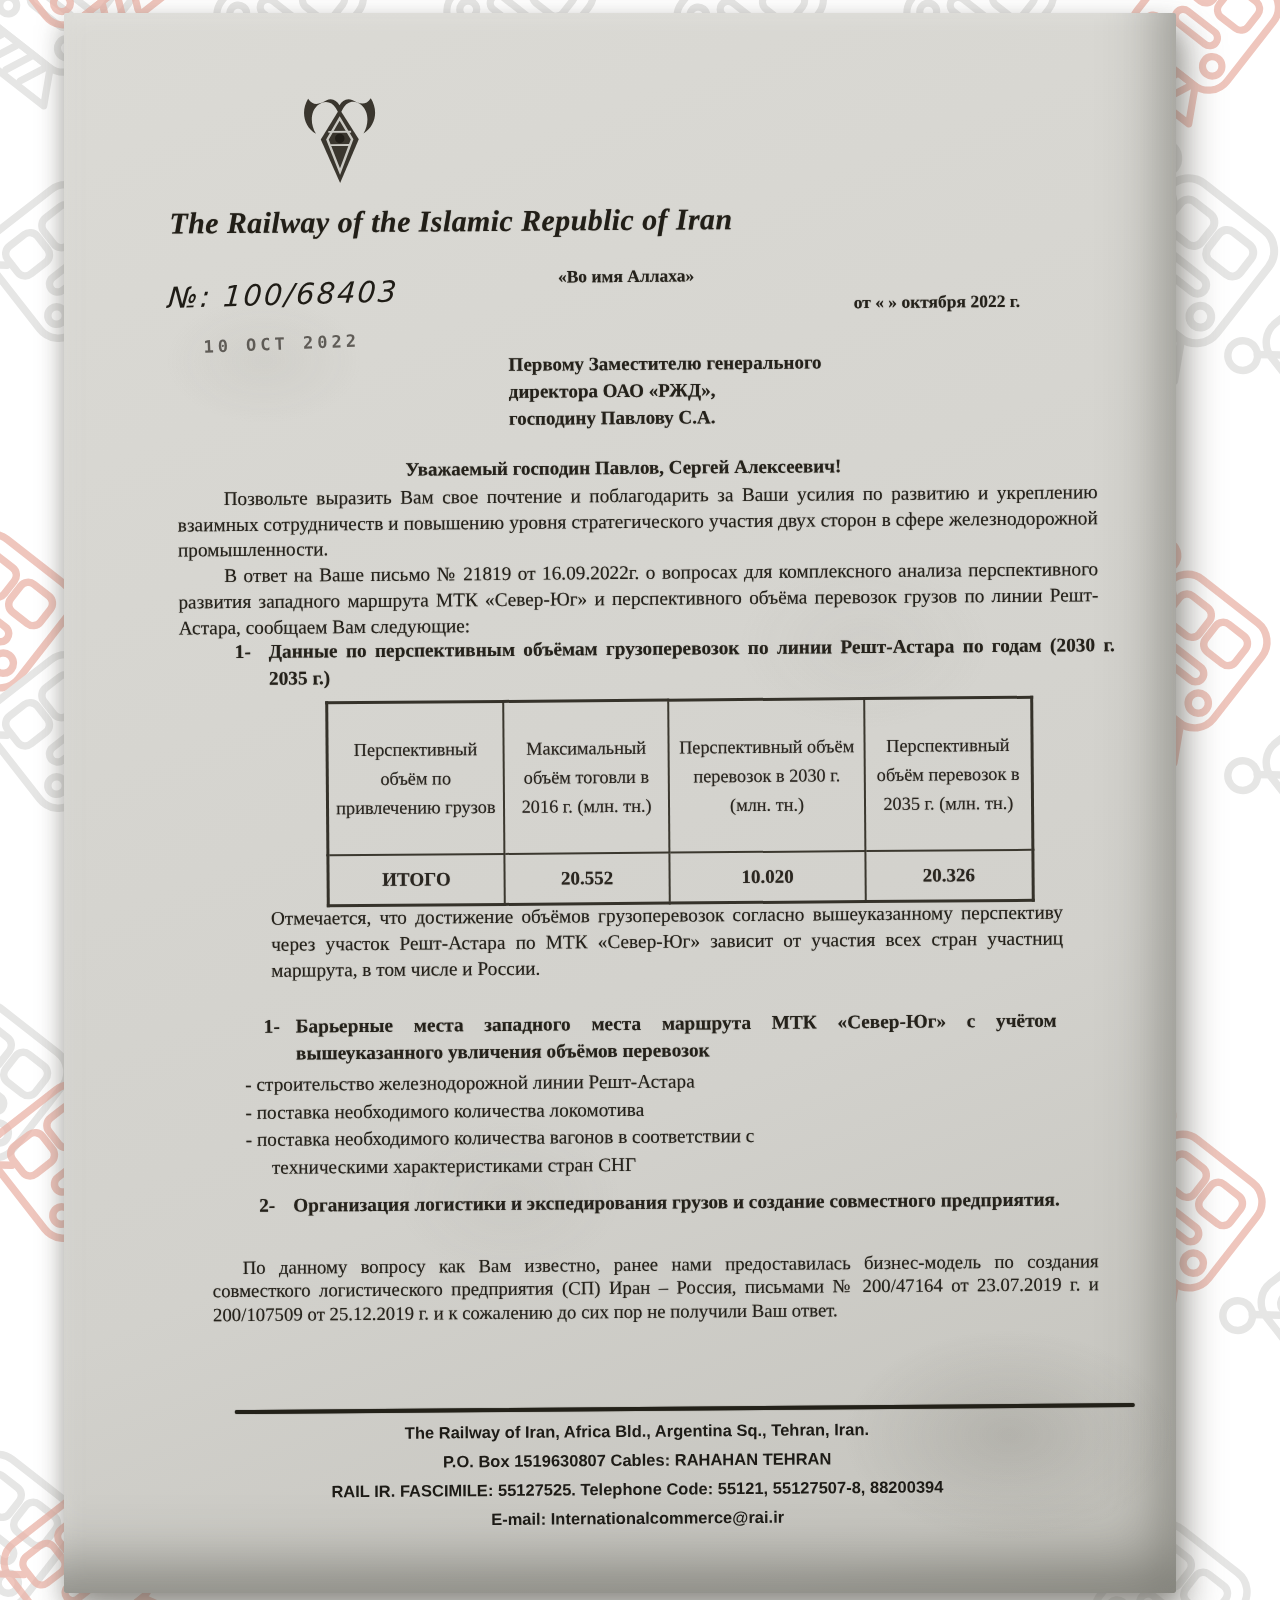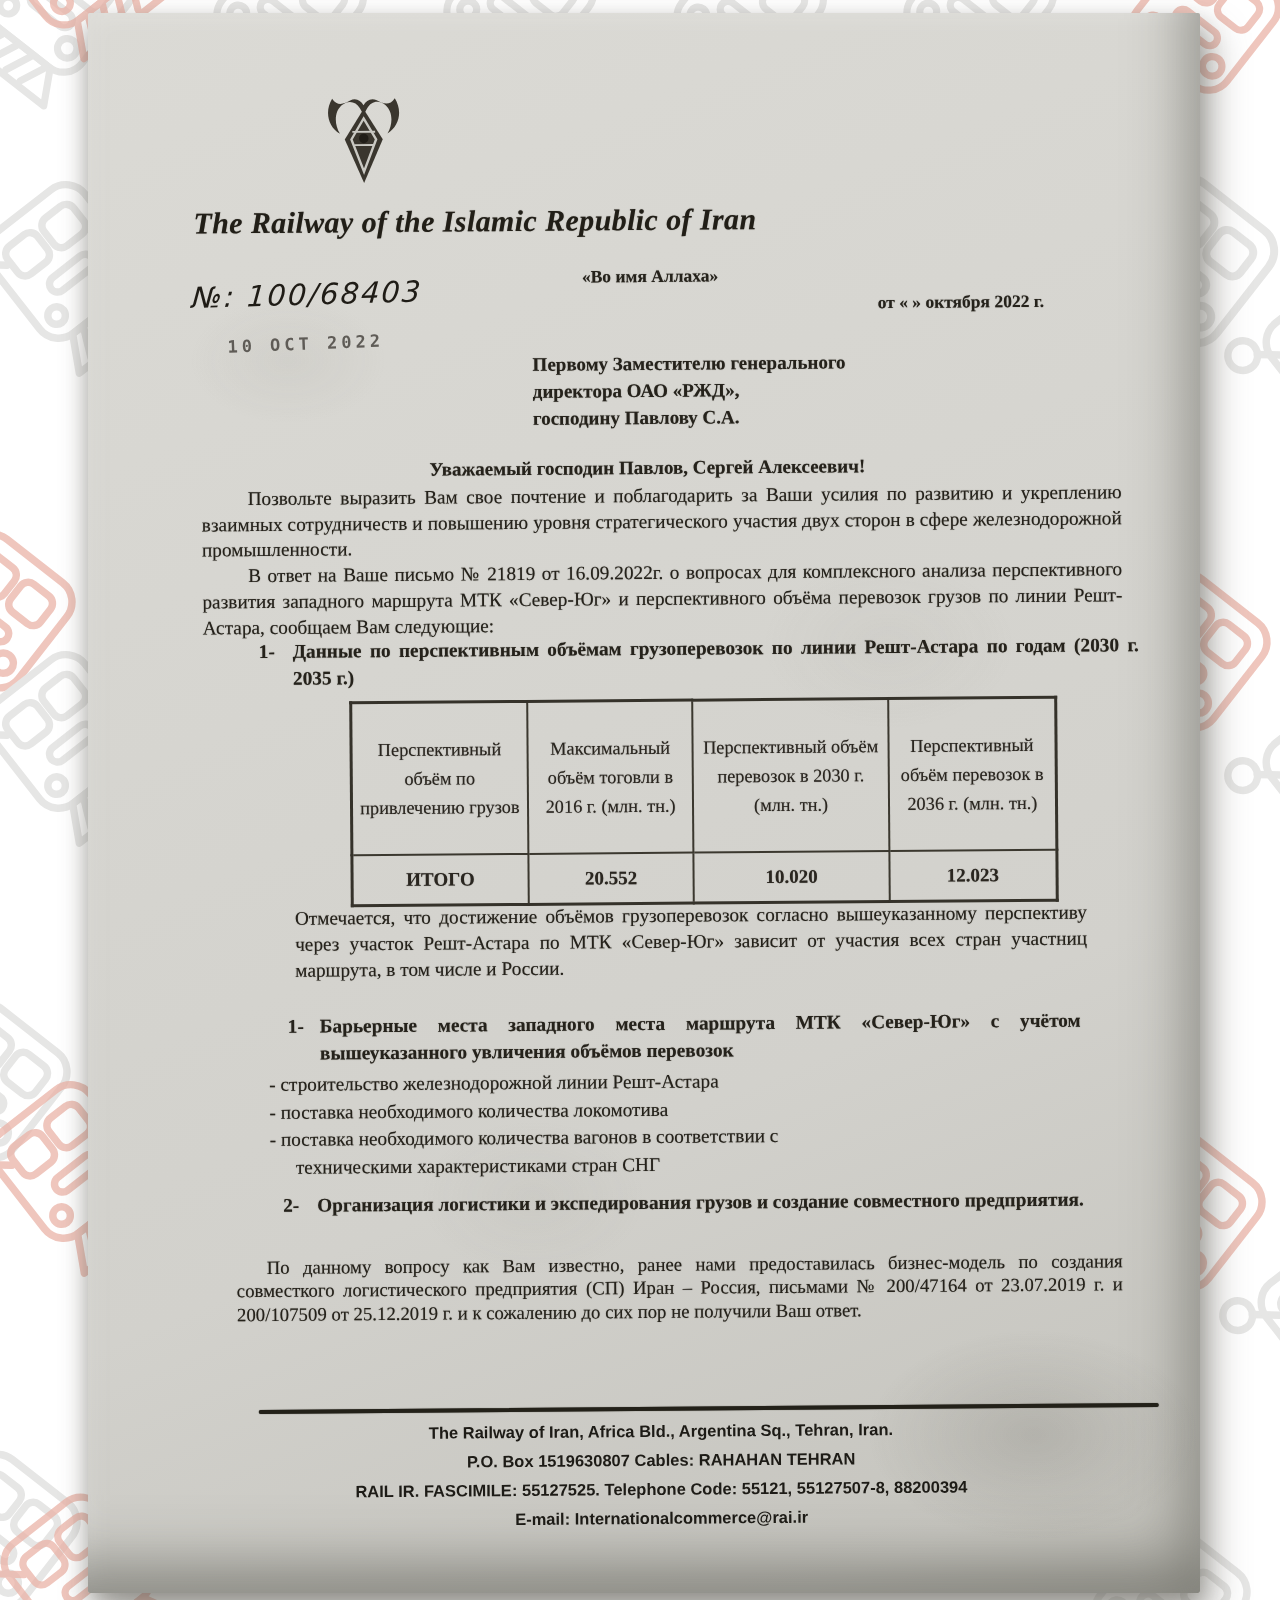--- a/index.html
+++ b/index.html
@@ -7,21 +7,21 @@
     width:1280px;height:1600px;position:relative;overflow:hidden;
     background:#ffffff;
     font-family:"Liberation Serif", serif;
   }
   
   .bg-pattern{position:absolute;inset:0;z-index:0;}
   .train-gray{color:#e6e6e5;}
   .train-red{color:#eab3a7;opacity:.75;}
   
   .paper{
-    position:absolute;left:88px;top:13px;width:1112px;height:1580px;z-index:1;
+    position:absolute;left:64px;top:13px;width:1112px;height:1580px;z-index:1;
     background:linear-gradient(158deg,#dbdad5 0%,#d6d5d0 38%,#d2d1cc 66%,#c6c5bf 92%,#b9b8b1 100%);
     border-radius:2px;
     box-shadow:
       0 12px 26px rgba(86,84,76,.5),
       16px 20px 34px rgba(96,94,86,.35),
       inset -30px -46px 60px -20px rgba(66,65,58,.5),
       inset 2px 2px 24px rgba(255,255,255,.25);
   }
   .paper::before{ 
     content:"";position:absolute;inset:0;border-radius:2px;pointer-events:none;
@@ -185,27 +185,27 @@
           <col style="width:25%">
           <col style="width:23.5%">
           <col style="width:27.7%">
           <col style="width:23.8%">
         </colgroup>
       <tbody>
           <tr>
         <th>Перспективный объём по привлечению грузов</th>
         <th>Максимальный объём тоговли в 2016 г. (млн. тн.)</th>
         <th>Перспективный объём перевозок в 2030 г. (млн. тн.)</th>
-        <th>Перспективный объём перевозок в 2036 г. (млн. тн.)</th>
+        <th>Перспективный объём перевозок в 2035 г. (млн. тн.)</th>
       </tr>
       <tr>
         <td>ИТОГО</td>
         <td>20.552</td>
         <td>10.020</td>
-        <td>12.023</td>
+        <td>20.326</td>
       </tr>
     </tbody>
       </table>
 
     <div class="abs bodytext after-table txt">Отмечается, что достижение объёмов грузоперевозок согласно вышеуказанному перспективу через участок Решт-Астара по МТК «Север-Юг» зависит от участия всех стран участниц маршрута, в том числе и России.</div>
 
     <div class="abs item2 txt">
       <div class="hang">
         <span class="num">1-</span>
         <span>Барьерные места западного места маршрута МТК «Север-Юг» с учётом вышеуказанного увличения объёмов перевозок</span>

